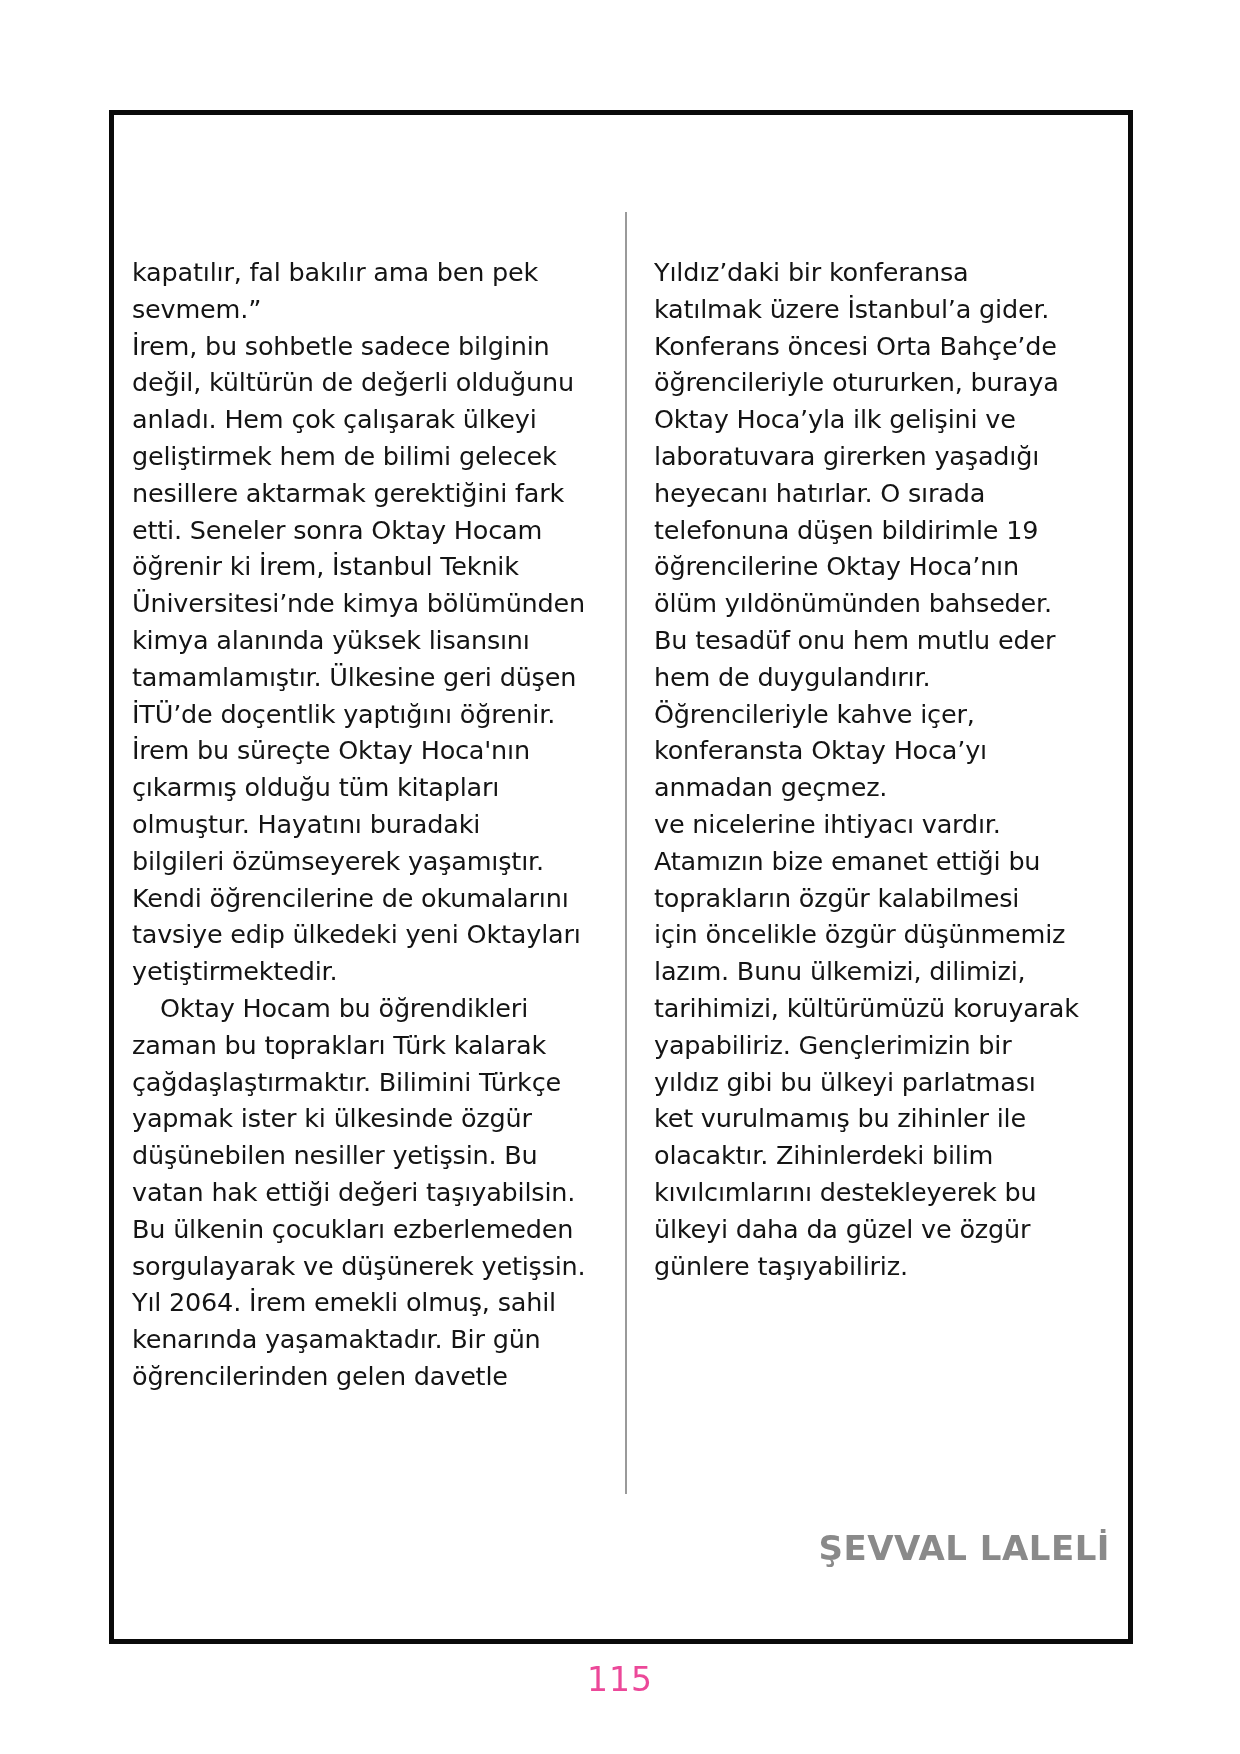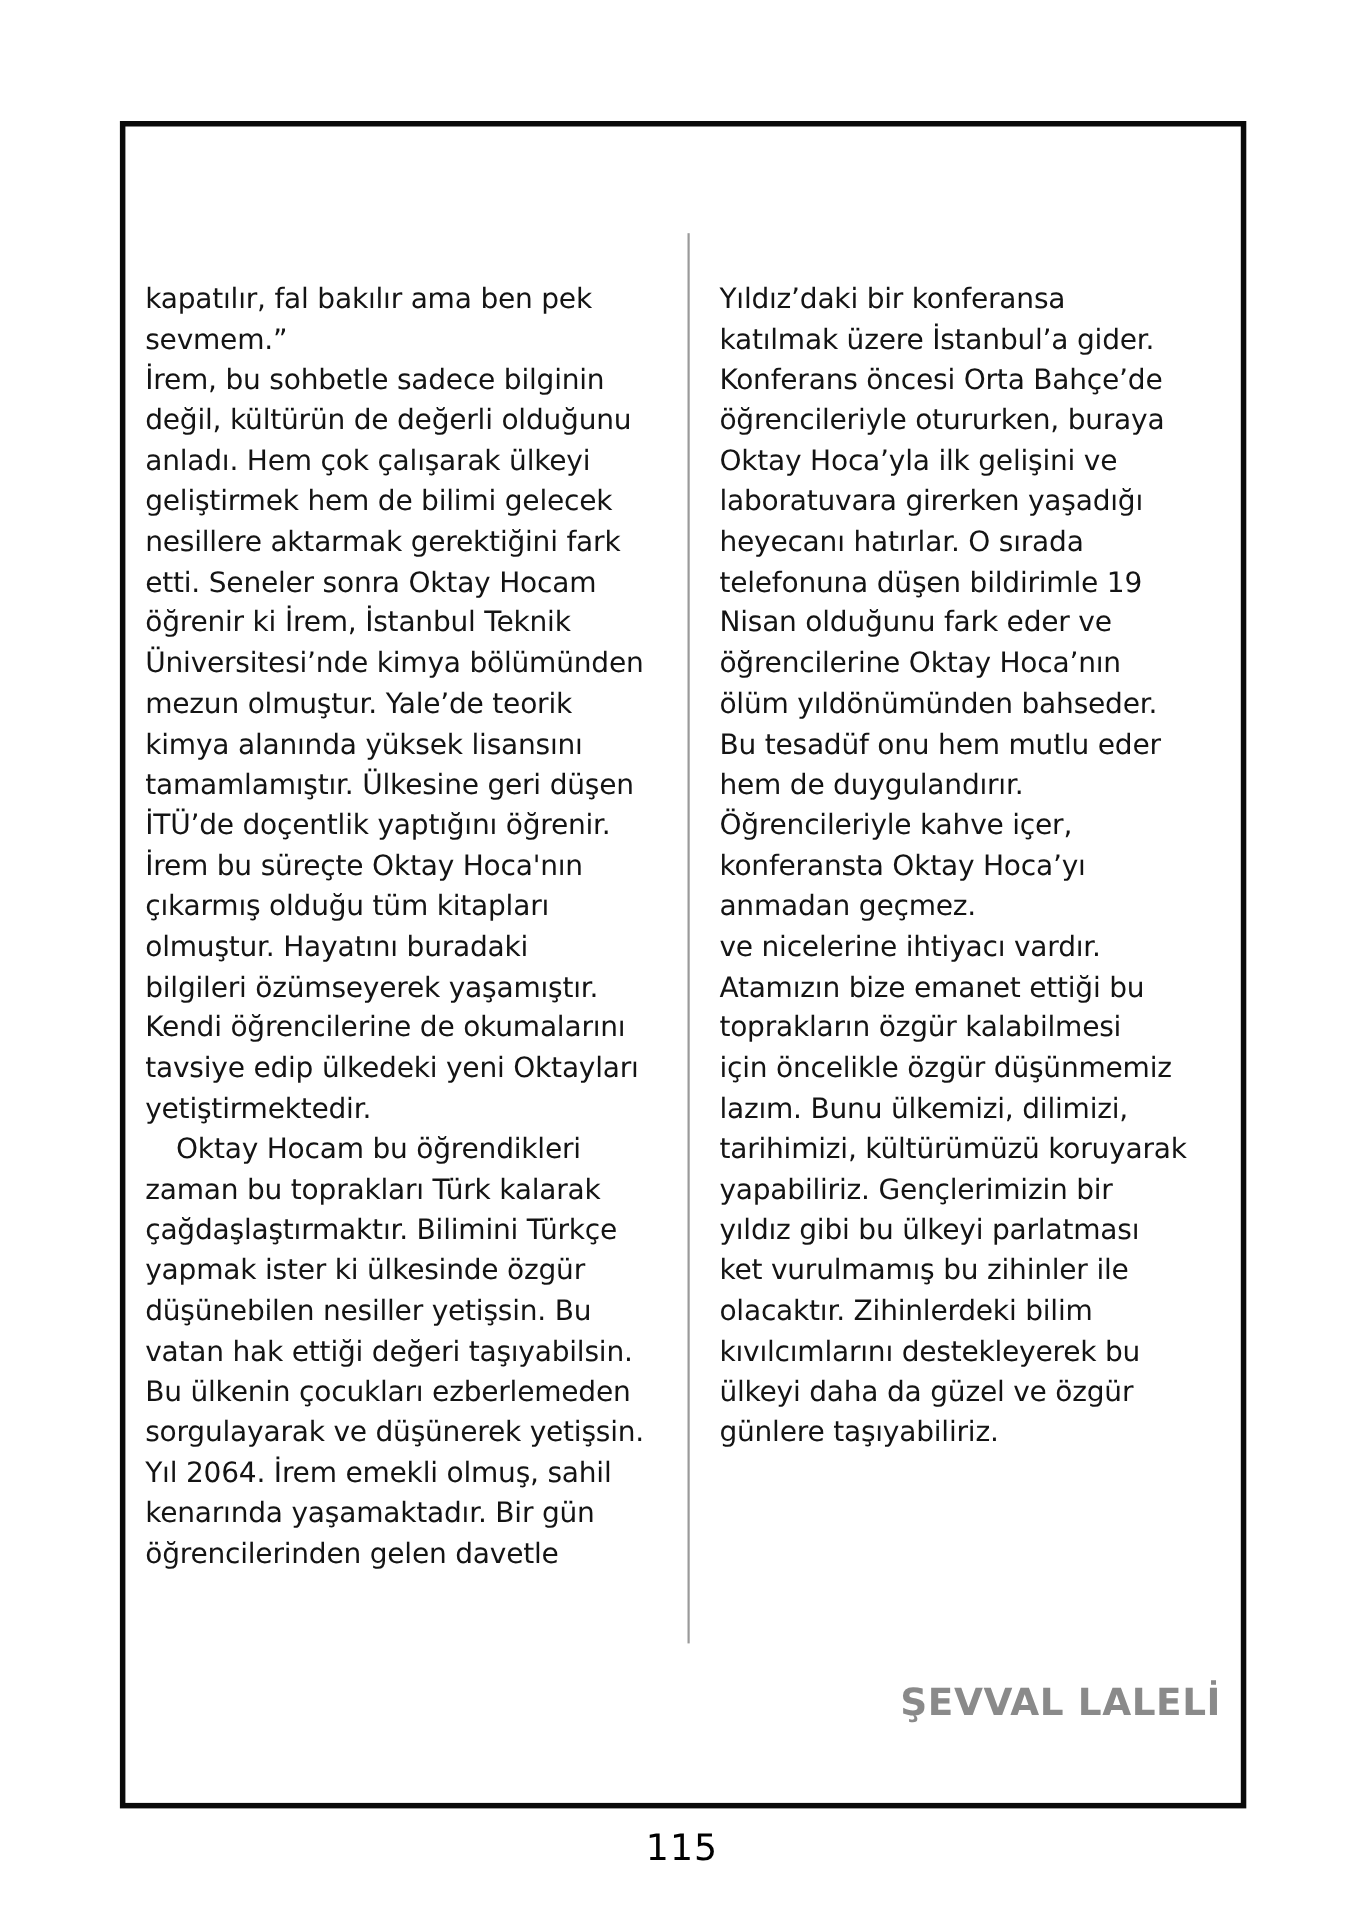--- a/index.html
+++ b/index.html
@@ -59,41 +59,40 @@
       letter-spacing: 0.5px;
       color: #8a8a8a;
     }
     .page-number {
       position: absolute;
       left: 0;
       width: 1240px;
       top: 1660px;
       text-align: center;
       font-size: 33px;
-      color: #000000;
+      color: #ec4899;
       letter-spacing: 1px;
     }
   </style>
 </head>
 <body>
 
 <div class="page-frame"></div>
 
 <div class="column left">
     <span class="line">kapatılır, fal bakılır ama ben pek</span>
     <span class="line">sevmem.”</span>
     <span class="line">İrem, bu sohbetle sadece bilginin</span>
     <span class="line">değil, kültürün de değerli olduğunu</span>
     <span class="line">anladı. Hem çok çalışarak ülkeyi</span>
     <span class="line">geliştirmek hem de bilimi gelecek</span>
     <span class="line">nesillere aktarmak gerektiğini fark</span>
     <span class="line">etti.   Seneler sonra Oktay Hocam</span>
     <span class="line">öğrenir ki İrem, İstanbul Teknik</span>
     <span class="line">Üniversitesi’nde kimya bölümünden</span>
-    <span class="line">mezun olmuştur. Yale’de teorik</span>
     <span class="line">kimya alanında yüksek lisansını</span>
     <span class="line">tamamlamıştır. Ülkesine geri düşen</span>
     <span class="line">İTÜ’de doçentlik yaptığını öğrenir.</span>
     <span class="line">İrem bu süreçte Oktay Hoca'nın</span>
     <span class="line">çıkarmış olduğu tüm kitapları</span>
     <span class="line">olmuştur. Hayatını buradaki</span>
     <span class="line">bilgileri özümseyerek yaşamıştır.</span>
     <span class="line">Kendi öğrencilerine de okumalarını</span>
     <span class="line">tavsiye edip ülkedeki yeni Oktayları</span>
     <span class="line">yetiştirmektedir.</span>
@@ -114,21 +113,20 @@
 
 <div class="column right">
     <span class="line">Yıldız’daki bir konferansa</span>
     <span class="line">katılmak üzere İstanbul’a gider.</span>
     <span class="line">Konferans öncesi Orta Bahçe’de</span>
     <span class="line">öğrencileriyle otururken, buraya</span>
     <span class="line">Oktay Hoca’yla ilk gelişini ve</span>
     <span class="line">laboratuvara girerken yaşadığı</span>
     <span class="line">heyecanı hatırlar. O sırada</span>
     <span class="line">telefonuna düşen bildirimle 19</span>
-    <span class="line">Nisan olduğunu fark eder ve</span>
     <span class="line">öğrencilerine Oktay Hoca’nın</span>
     <span class="line">ölüm yıldönümünden bahseder.</span>
     <span class="line">Bu tesadüf onu hem mutlu eder</span>
     <span class="line">hem de duygulandırır.</span>
     <span class="line">Öğrencileriyle kahve içer,</span>
     <span class="line">konferansta Oktay Hoca’yı</span>
     <span class="line">anmadan geçmez.</span>
     <span class="line">ve nicelerine ihtiyacı vardır.</span>
     <span class="line">Atamızın bize emanet ettiği bu</span>
     <span class="line">toprakların özgür kalabilmesi</span>

